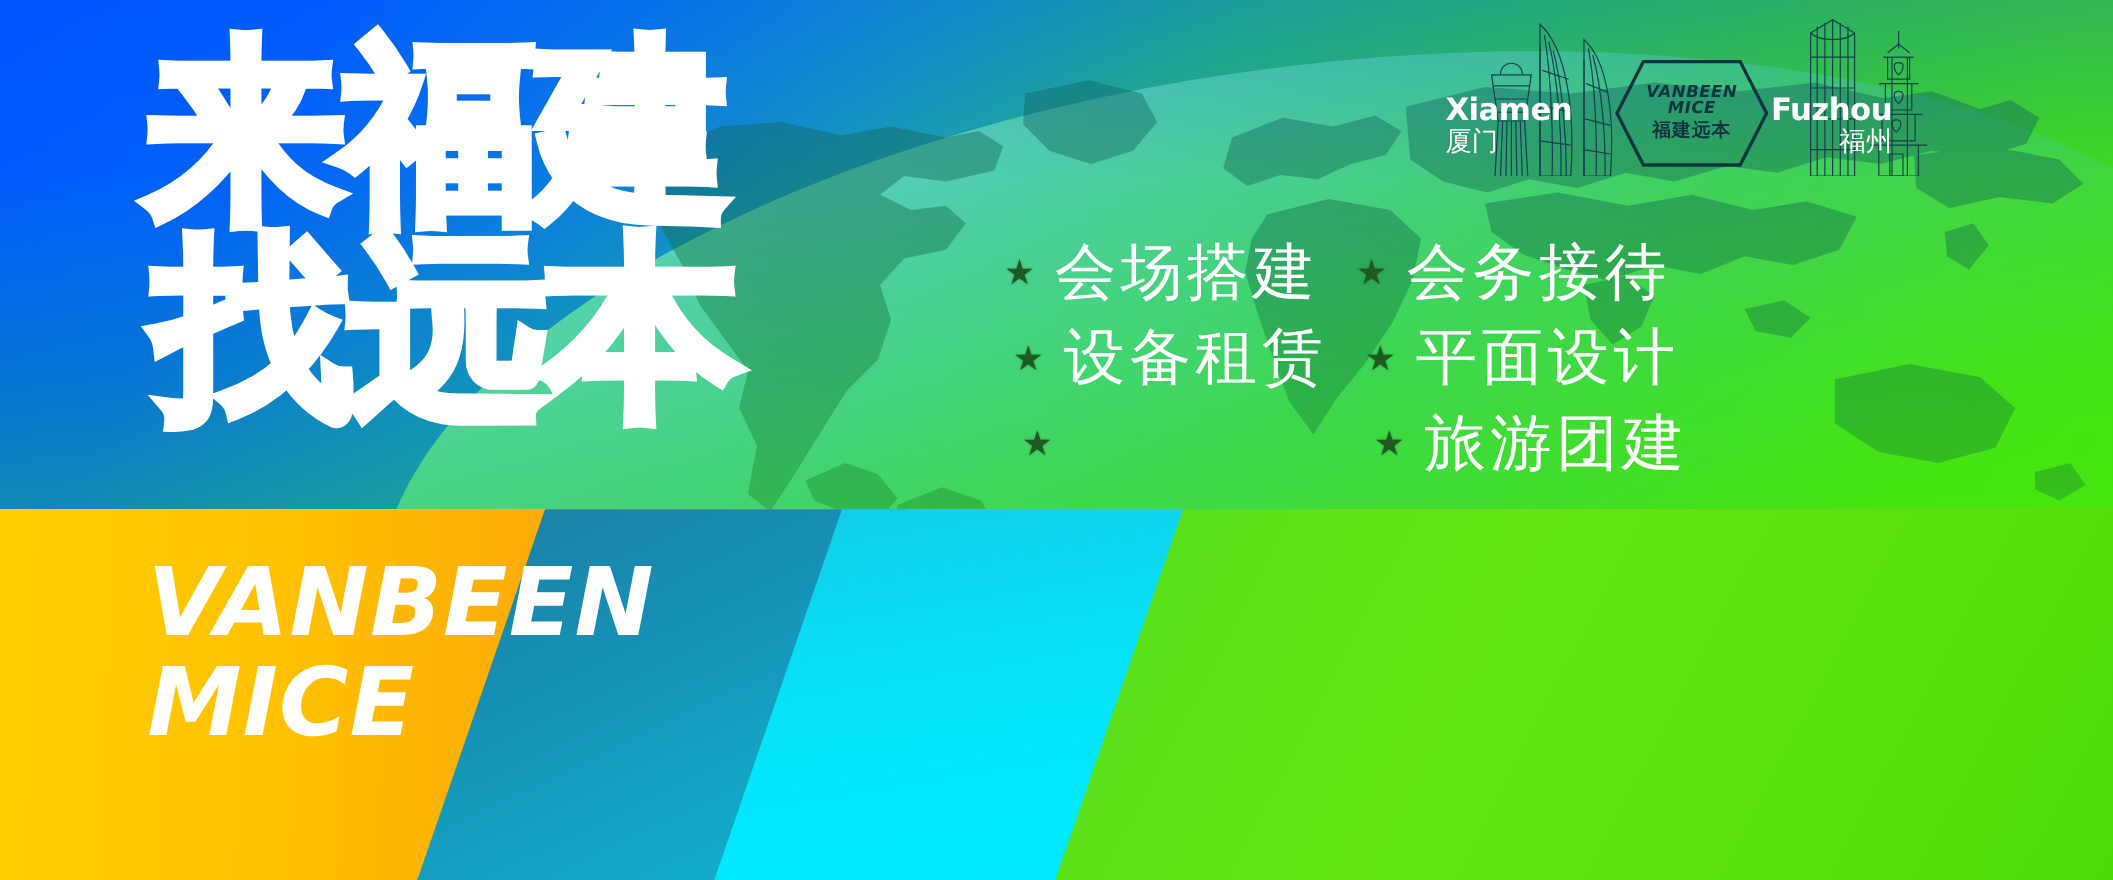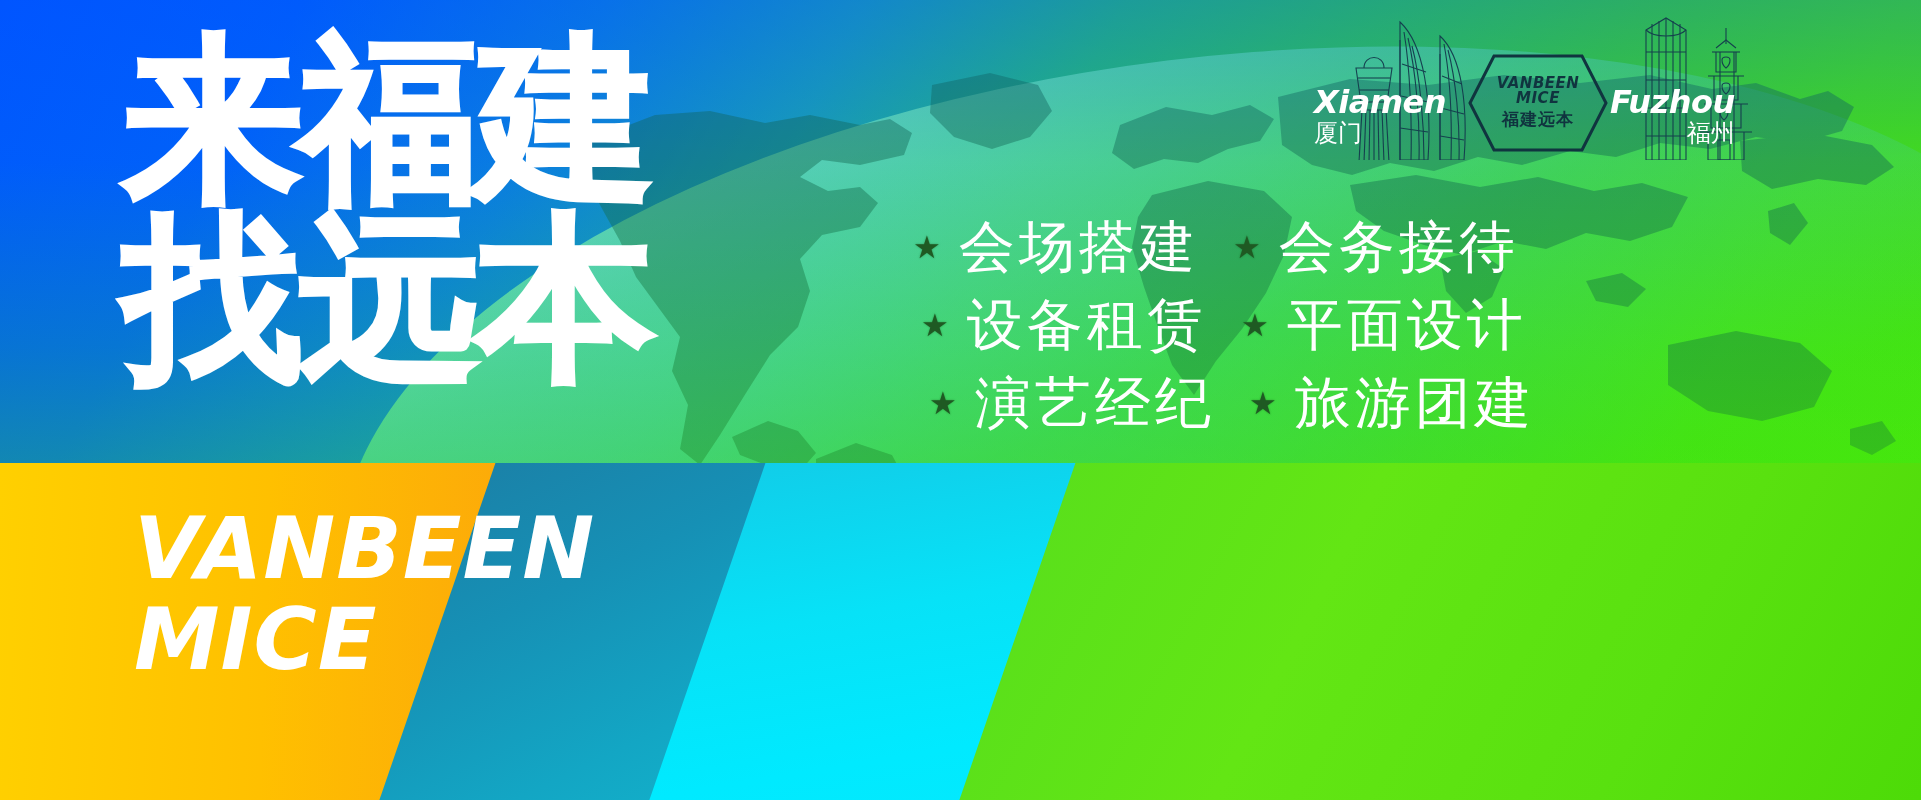--- a/index.html
+++ b/index.html
@@ -57,29 +57,28 @@
     left:560px; top:45px;
     width:1360px; height:430px;
     opacity:0.42;
     pointer-events:none;
   }
   .worldmap svg { width:100%; height:100%; display:block; }
 
   
   .headline {
     position:absolute;
-    left:116px; top:34px;
+    left:134px; top:34px;
     z-index:6;
     color:#ffffff;
     font-family:"DejaVu Sans","Liberation Sans",sans-serif;
-    font-weight:400;
+    font-weight:700;
     letter-spacing:-2px;
     line-height:0.97;
     text-shadow:0 0 1px rgba(255,255,255,0.55);
-    text-align:right;
   }
   .headline .ln {
     display:block;
     font-size:178px;
     -webkit-text-stroke:10px #ffffff;
     paint-order:stroke fill;
   }
   .headline .ln2 { margin-top:6px; margin-left:8px; }
 
   
@@ -128,23 +127,22 @@
   .lm-fuzhou { position:absolute; left:318px; top:2px; }
 
   .city {
     position:absolute;
     z-index:3;
     color:#ffffff;
     text-align:left;
   }
   .city .en {
     font-family:"DejaVu Sans","Liberation Sans",sans-serif;
-    font-style:italic;
     font-weight:700;
-    font-size:32px;
+    font-size:28px;
     line-height:1;
     letter-spacing:-0.5px;
     display:block;
   }
   .city .cn {
     font-family:Liberation Serif, serif;
     font-size:24px;
     line-height:1.15;
     display:block;
     margin-top:2px;
@@ -283,21 +281,20 @@
           <span class="svc-text">设备租赁</span>
         </div>
         <div class="svc-cell c2">
           <span class="star">★</span>
           <span class="svc-text">平面设计</span>
         </div>
       </div>
       <div class="svc-row r3">
         <div class="svc-cell c1">
           <span class="star">★</span>
-          <span class="svc-text">演艺经纪</span>
         </div>
         <div class="svc-cell c2">
           <span class="star">★</span>
           <span class="svc-text">旅游团建</span>
         </div>
       </div>
     </div>
 
     <div class="citybar">
 

